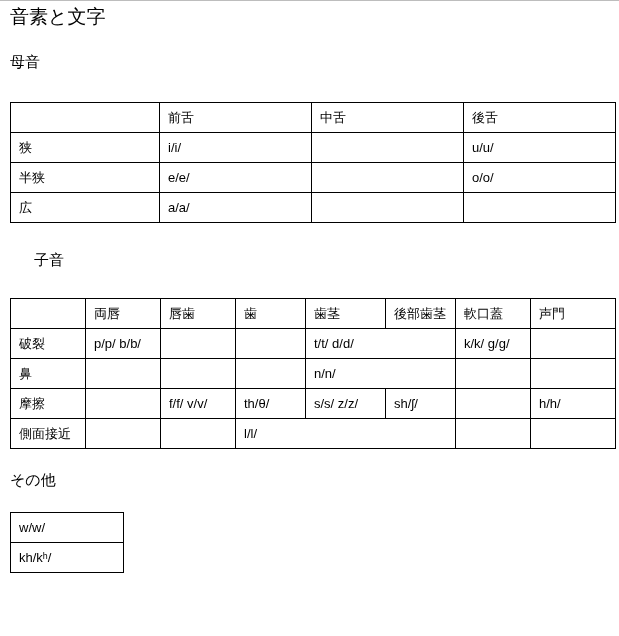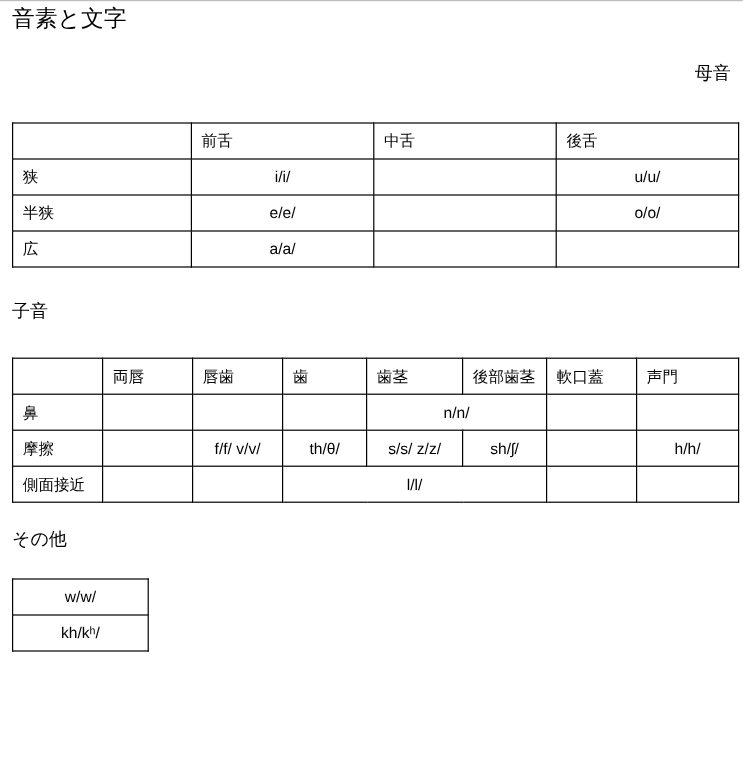--- a/index.html
+++ b/index.html
@@ -35,28 +35,28 @@
     border-collapse: collapse;
     table-layout: fixed;
     border-radius: 20px;
   }
   th, td {
     border: 1px solid #000000;
     height: 30px;
     padding: 0 8px;
     font-size: 13px;
     font-weight: 400;
-    text-align: center;
+    text-align: left;
     white-space: nowrap;
     overflow: hidden;
   }
   th, td.lbl { text-align: left; }
-  #vowels-heading     { margin-top: 25px; text-align: right; }
+  #vowels-heading     { margin-top: 25px; }
   #vowel-table        { margin-top: 31px; width: 605px; }
-  #consonants-heading { margin-top: 28px; }
+  #consonants-heading { margin-top: 28px; margin-left: 24px; }
   #consonant-table    { margin-top: 29px; width: 605px; }
   #others-heading     { margin-top: 22px; }
   #others-table       { margin-top: 23px; width: 113px; padding-left: 48px; }
 </style>
 </head>
 <body>
 
 <div class="page">
 
   <h1>音素と文字</h1>
@@ -116,20 +116,29 @@
       <th></th>
       <th>両唇</th>
       <th>唇歯</th>
       <th>歯</th>
       <th>歯茎</th>
       <th>後部歯茎</th>
       <th>軟口蓋</th>
       <th>声門</th>
     </tr>
     <tr>
+      <td class="lbl">破裂</td>
+      <td>p/p/ b/b/</td>
+      <td></td>
+      <td></td>
+      <td colspan="2">t/t/ d/d/</td>
+      <td>k/k/ g/g/</td>
+      <td></td>
+    </tr>
+    <tr>
       <td class="lbl">鼻</td>
       <td></td>
       <td></td>
       <td></td>
       <td colspan="2">n/n/</td>
       <td></td>
       <td></td>
     </tr>
     <tr>
       <td class="lbl">摩擦</td>

